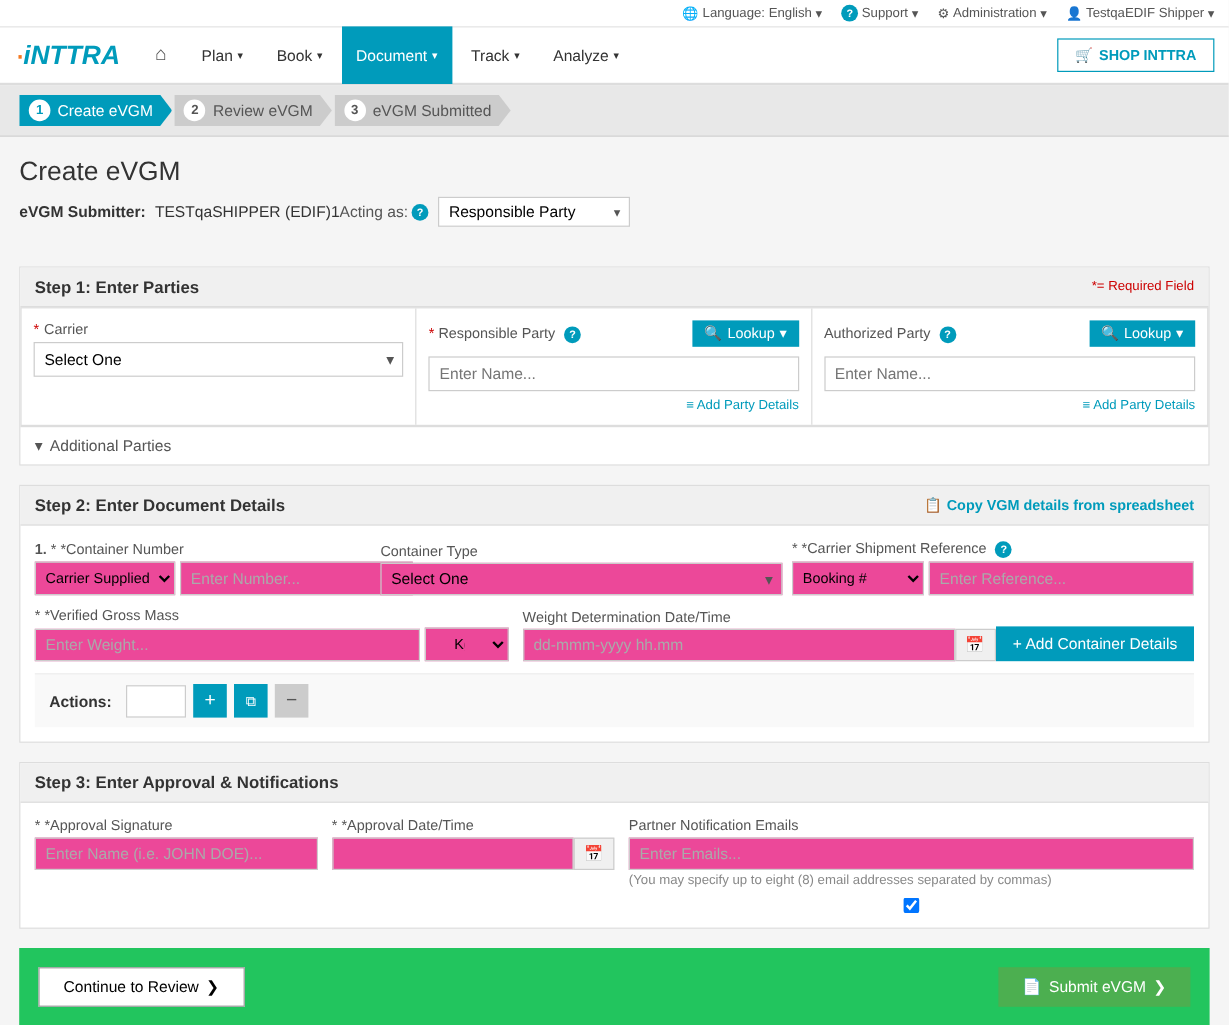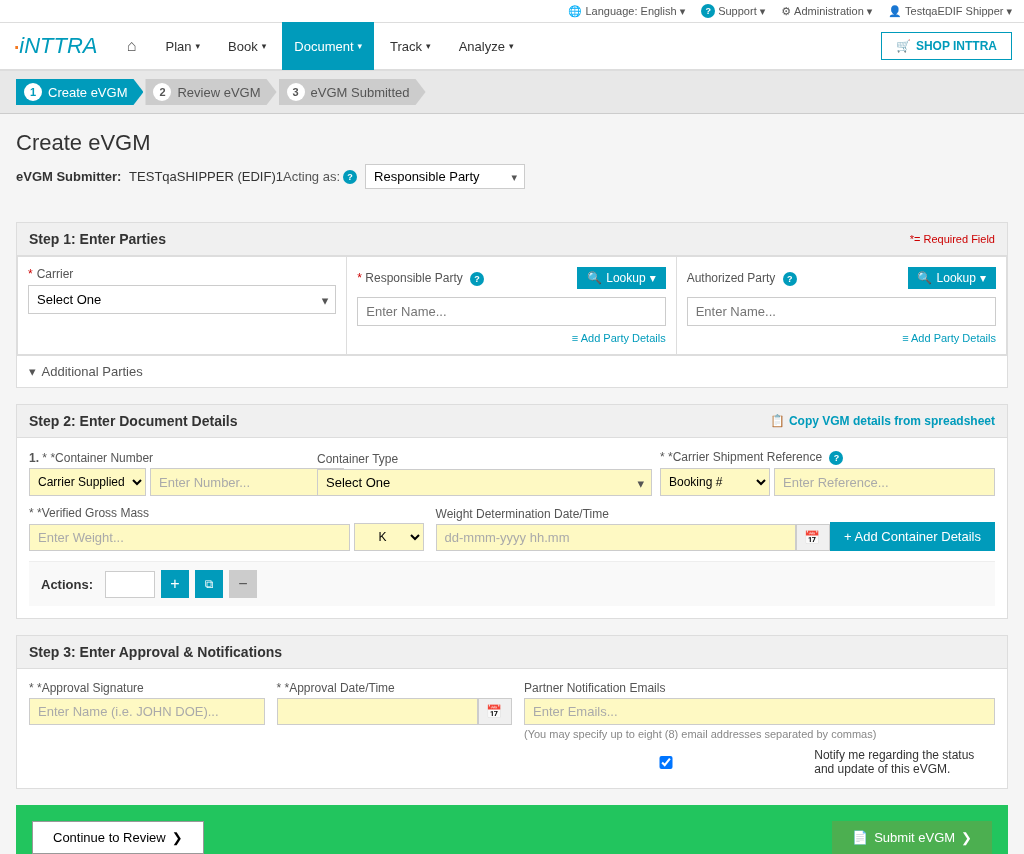--- a/index.html
+++ b/index.html
@@ -23,21 +23,21 @@
     .nav-bar {
       background: #fff;
       border-bottom: 2px solid #ddd;
       display: flex;
       align-items: center;
       padding: 0 12px;
       height: 48px;
       gap: 4px;
     }
     .logo { display: flex; align-items: center; margin-right: 12px; }
-    .logo-text { font-size: 22px; font-weight: normal; color: #009bbb; font-style: italic; }
+    .logo-text { font-size: 22px; font-weight: bold; color: #009bbb; font-style: italic; }
     .logo-dot { color: #f47920; font-size: 28px; margin-right: -2px; }
     .home-icon-btn {
       width: 36px; height: 36px; display: flex; align-items: center; justify-content: center;
       color: #555; cursor: pointer; font-size: 16px;
     }
     .nav-item {
       padding: 0 12px; height: 48px; display: flex; align-items: center;
       cursor: pointer; font-size: 13px; color: #333; gap: 4px; white-space: nowrap;
     }
     .nav-item.active { background: #009bbb; color: #fff; }
@@ -131,21 +131,21 @@
     }
 
     
     .additional-parties {
       border-top: 1px solid #ddd; padding: 8px 12px;
       font-size: 13px; color: #555; cursor: pointer; display: flex; align-items: center; gap: 6px;
     }
     .field-group { display: flex; flex-direction: column; }
     .field-group label { font-size: 12px; color: #555; margin-bottom: 3px; }
     .field-group input, .field-group select {
-      border: 1px solid #ccc; padding: 5px 8px; font-size: 13px; background: #fef9c3;
+      border: 1px solid #ccc; padding: 5px 8px; font-size: 13px; background: #ec4899;
     }
     .field-group input::placeholder { color: #aaa; }
     .calendar-btn {
       border: 1px solid #ccc; background: #f0f0f0; padding: 5px 8px; cursor: pointer; font-size: 13px;
     }
     .add-container-btn {
       background: #009bbb; color: #fff; border: none; padding: 7px 14px;
       font-size: 13px; cursor: pointer; display: flex; align-items: center; gap: 5px;
       white-space: nowrap;
     }
@@ -461,21 +461,20 @@
             <button class="calendar-btn">📅</button>
           </div>
         </div>
 
         <div class="field-group">
           <label>Partner Notification Emails</label>
           <input type="text" style="width: 100%; border: 1px solid rgb(204, 204, 204); padding: 5px 8px; font-size: 13px;" placeholder="Enter Emails...">
           <div class="email-hint">(You may specify up to eight (8) email addresses separated by commas)</div>
           <div class="checkbox-row">
             <input type="checkbox" checked="" style="">
-            <span>Notify me regarding the status and update of this eVGM.</span>
           </div>
         </div>
       </div>
     </div>
   </div>
 
   <div class="bottom-actions">
     <button class="btn-review">
       <span>Continue to Review</span>
       <span>❯</span>

